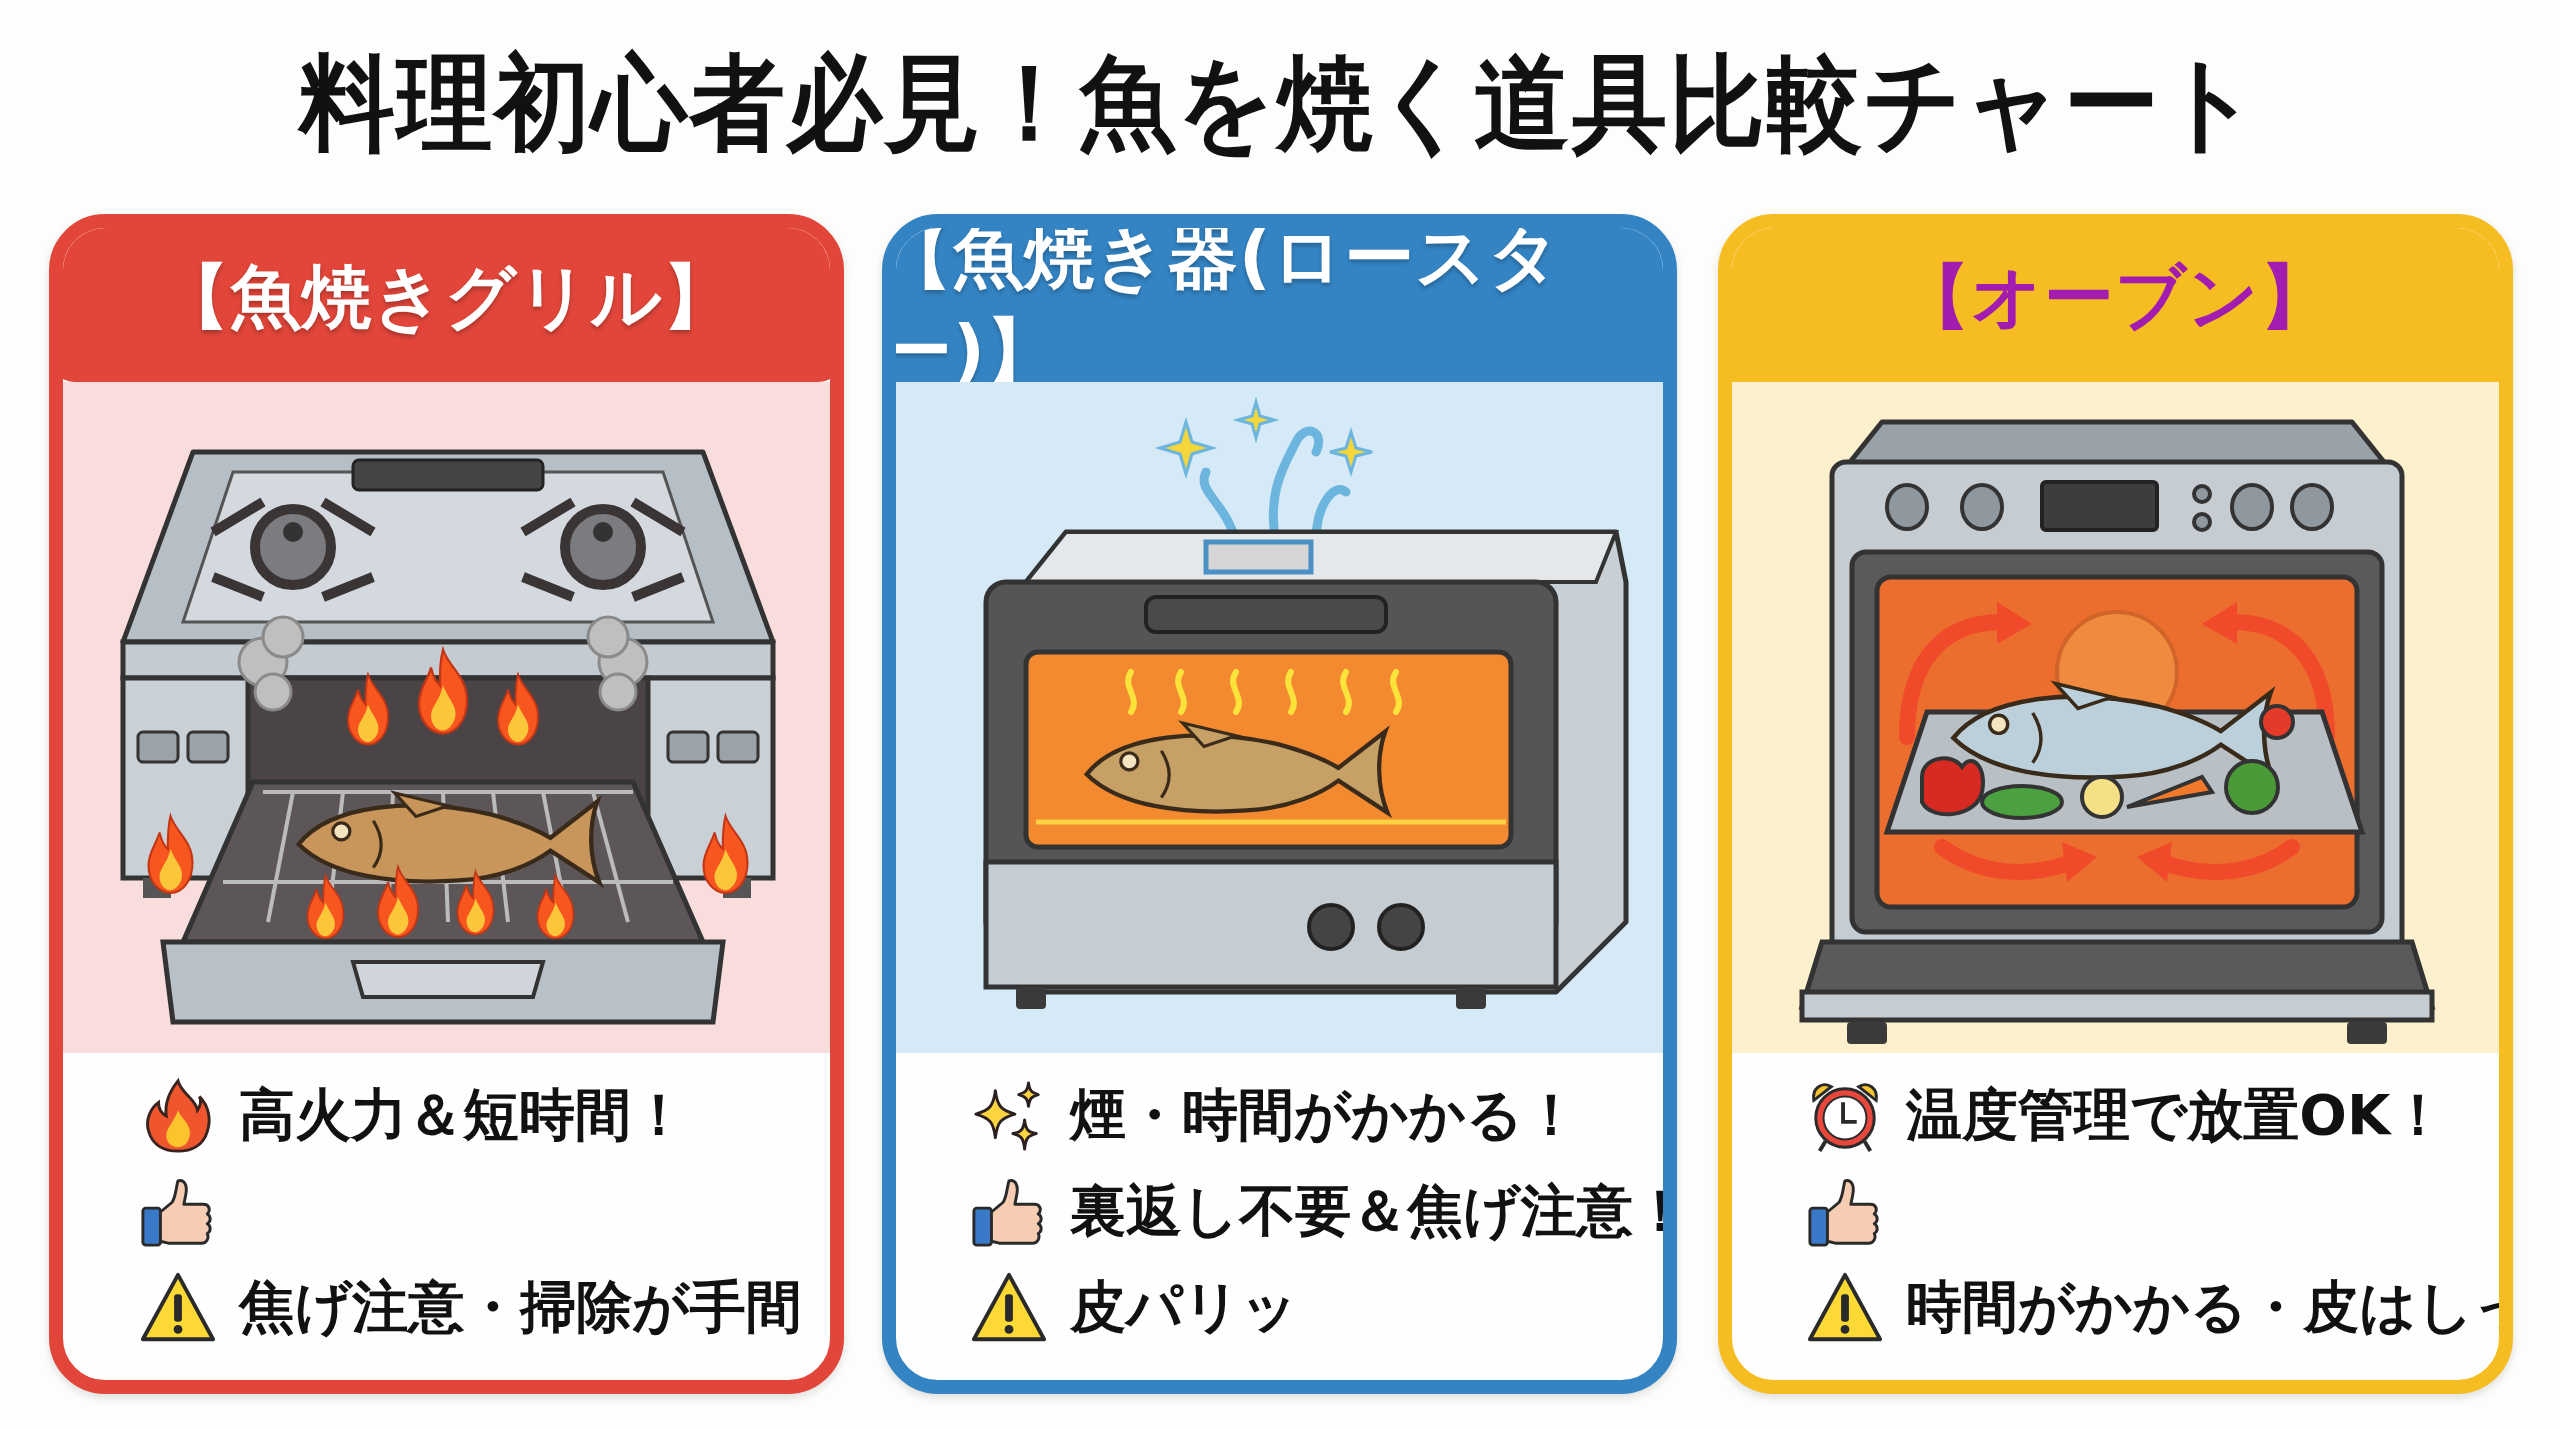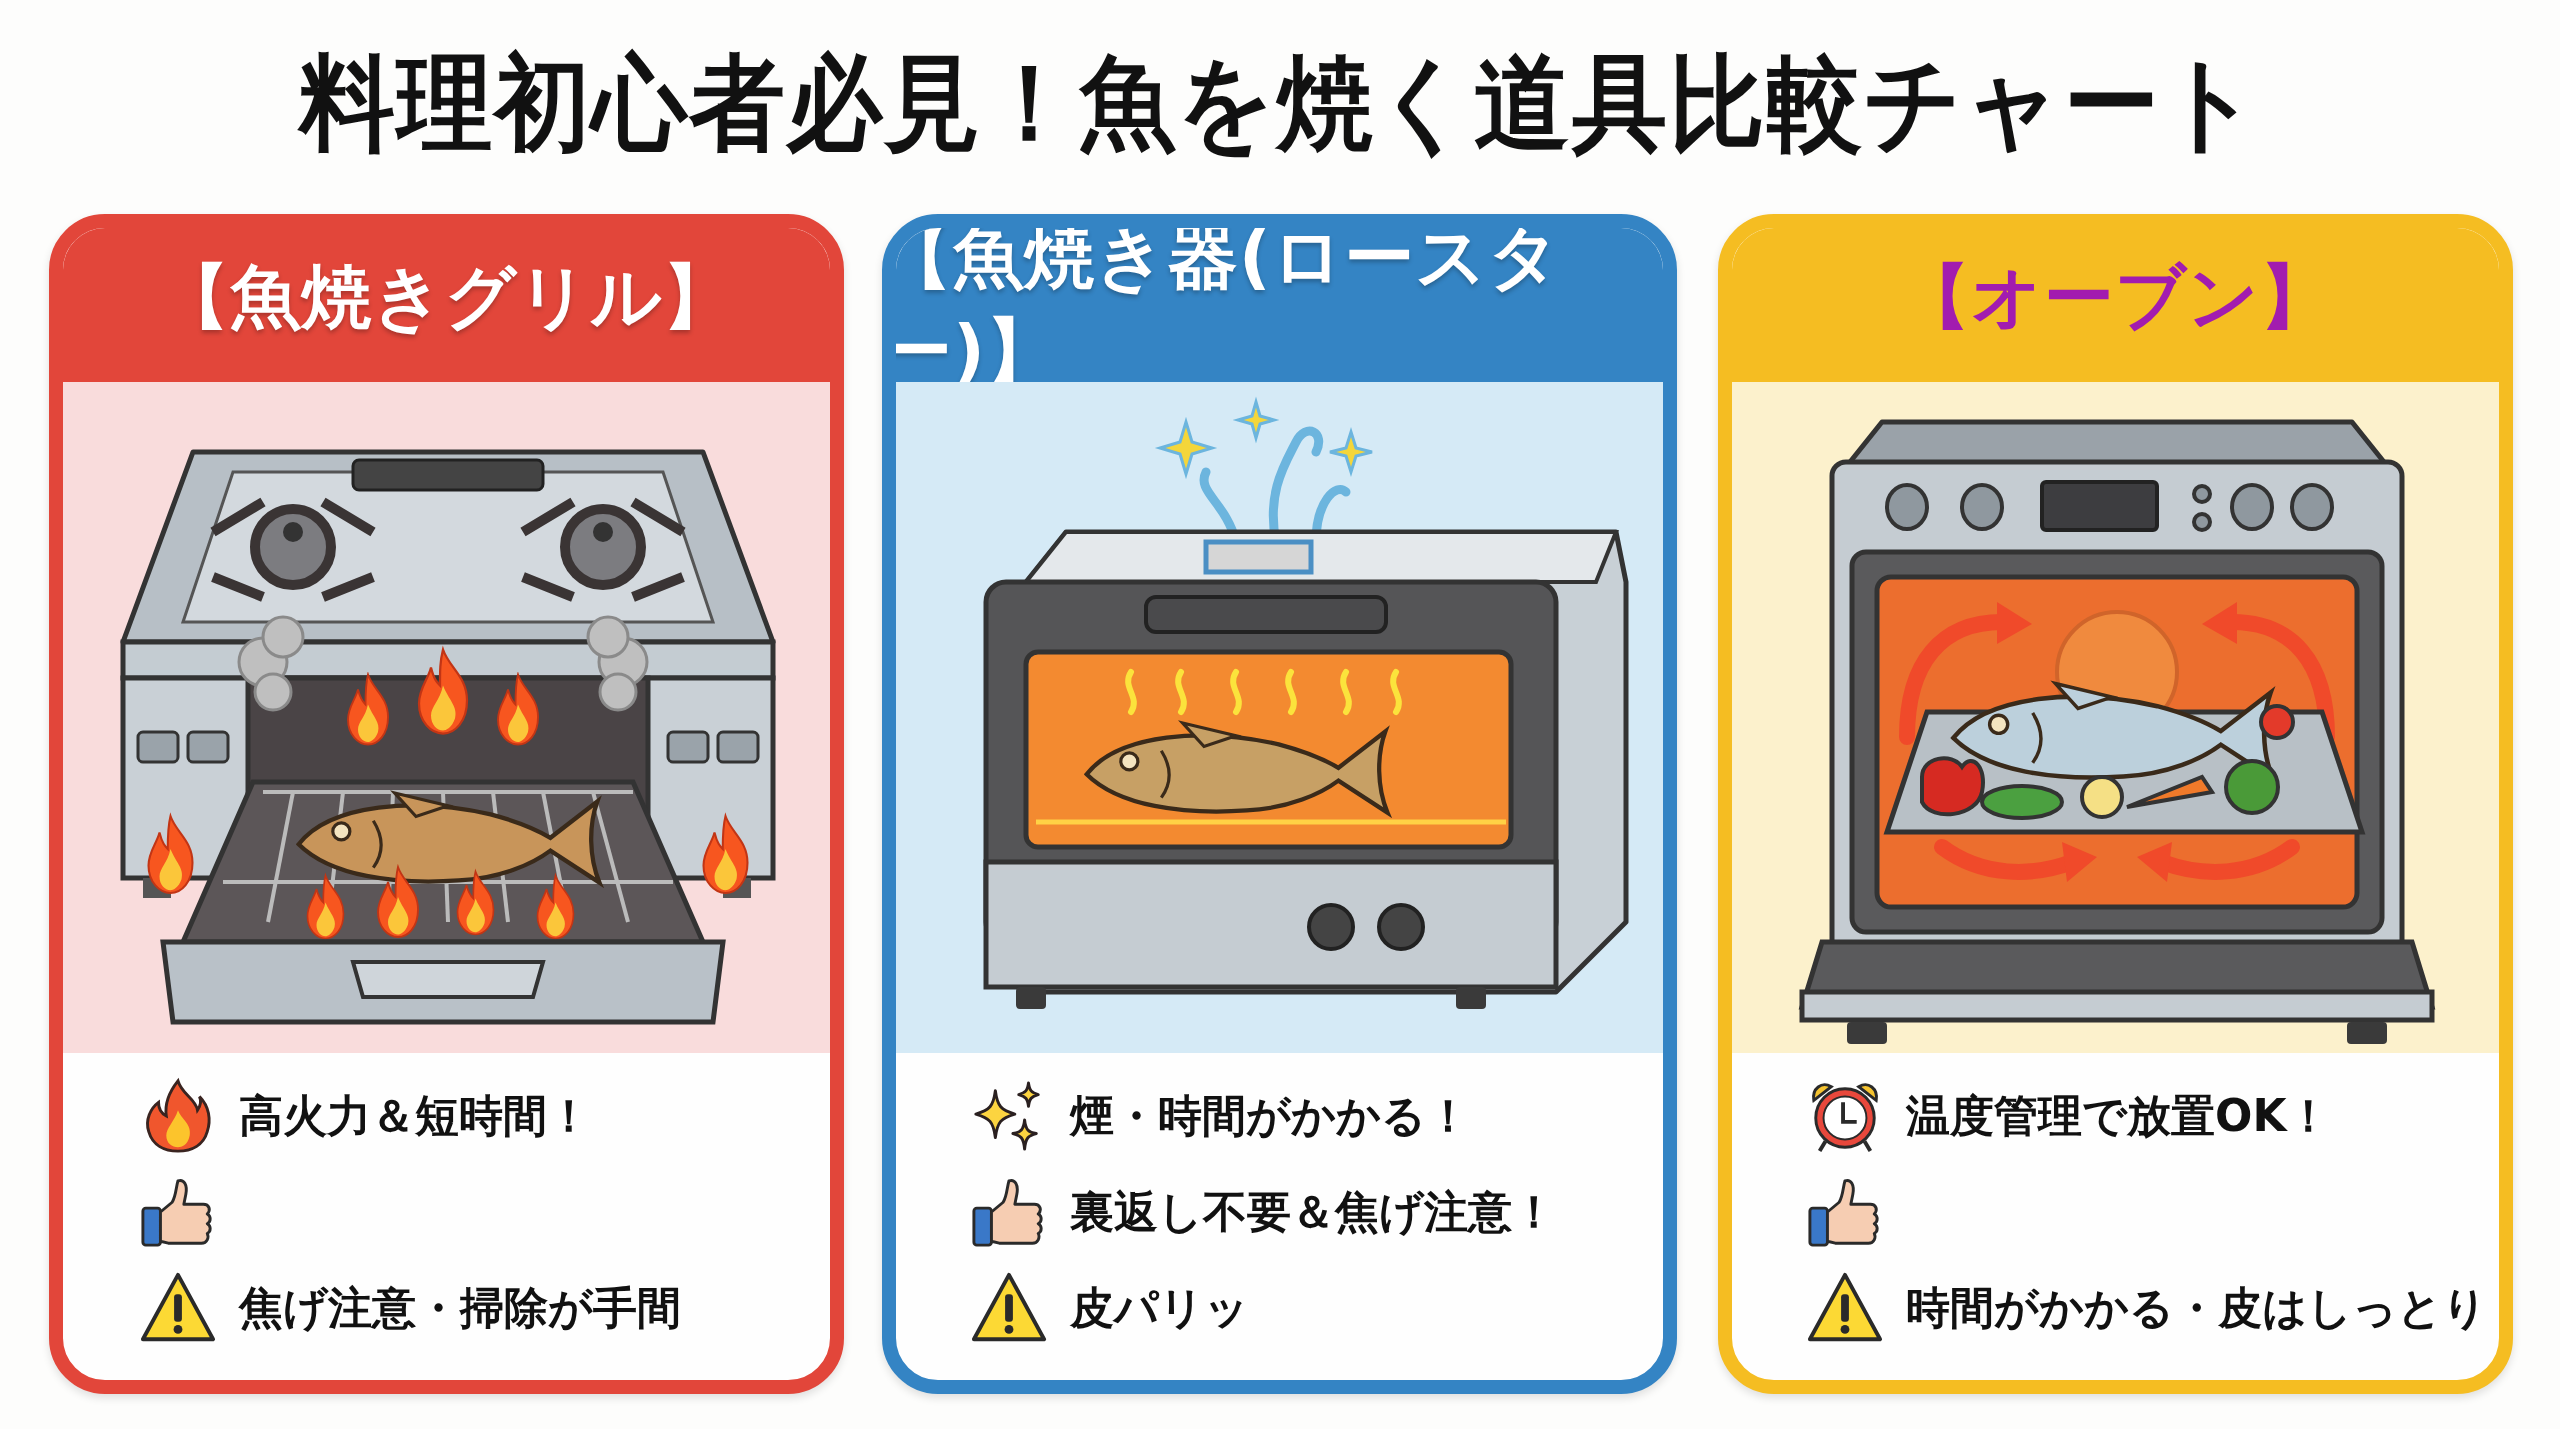--- a/index.html
+++ b/index.html
@@ -18,37 +18,37 @@
     box-shadow:0 4px 8px rgba(0,0,0,0.12);
   }
   .panel.red { left:49px; border:14px solid #e2463a; }
   .panel.blue { left:882px; border:14px solid #3484c4; }
   .panel.yellow { left:1718px; border:14px solid #f5bd22; }
   .panel-head {
     position:absolute; left:-14px; top:-14px; right:-14px; height:168px;
     display:flex; align-items:center; justify-content:center;
     font-size:70px; font-weight:bold; letter-spacing:1px;
   }
-  .red .panel-head { background:#e2463a; color:#fff; text-shadow:0 3px 4px rgba(0,0,0,0.25); }
+  .red .panel-head { background:#e2463a; color:#fff; text-shadow:0 3px 4px rgba(0,0,0,0.25);border-radius:26px; }
   .blue .panel-head { background:#3484c4; color:#fff; text-shadow:0 3px 4px rgba(0,0,0,0.25);margin-top:7px; }
   .yellow .panel-head { background:#f5bd22; color:#a21caf; }
   .panel-img {
     position:absolute; left:0; right:0; top:154px; height:671px;
   }
   .red .panel-img { background:#f9dcdc; }
   .blue .panel-img { background:#d5eaf6; }
   .yellow .panel-img { background:#fcf1cc; }
   .panel-img svg { position:absolute; left:0; top:0; width:100%; height:100%; }
   .points {
     position:absolute; left:0; right:0; top:840px; padding-left:74px;
   }
   .red .points { padding-left:76px; }
   .point {
     display:flex; align-items:center; height:96px;
-    font-size:44px; font-weight:bold; color:#111; white-space:nowrap;
+    font-size:56px; font-weight:bold; color:#111; white-space:nowrap;
   }
   .point .ico { width:78px; height:78px; margin-right:22px; flex:0 0 78px; }
   .point .ico svg { width:78px; height:78px; display:block; }
 </style>
 </head>
 <body>
 
 <svg width="0" height="0" style="position:absolute">
   <defs>
     <symbol id="sym-fire" viewBox="0 0 80 80">

